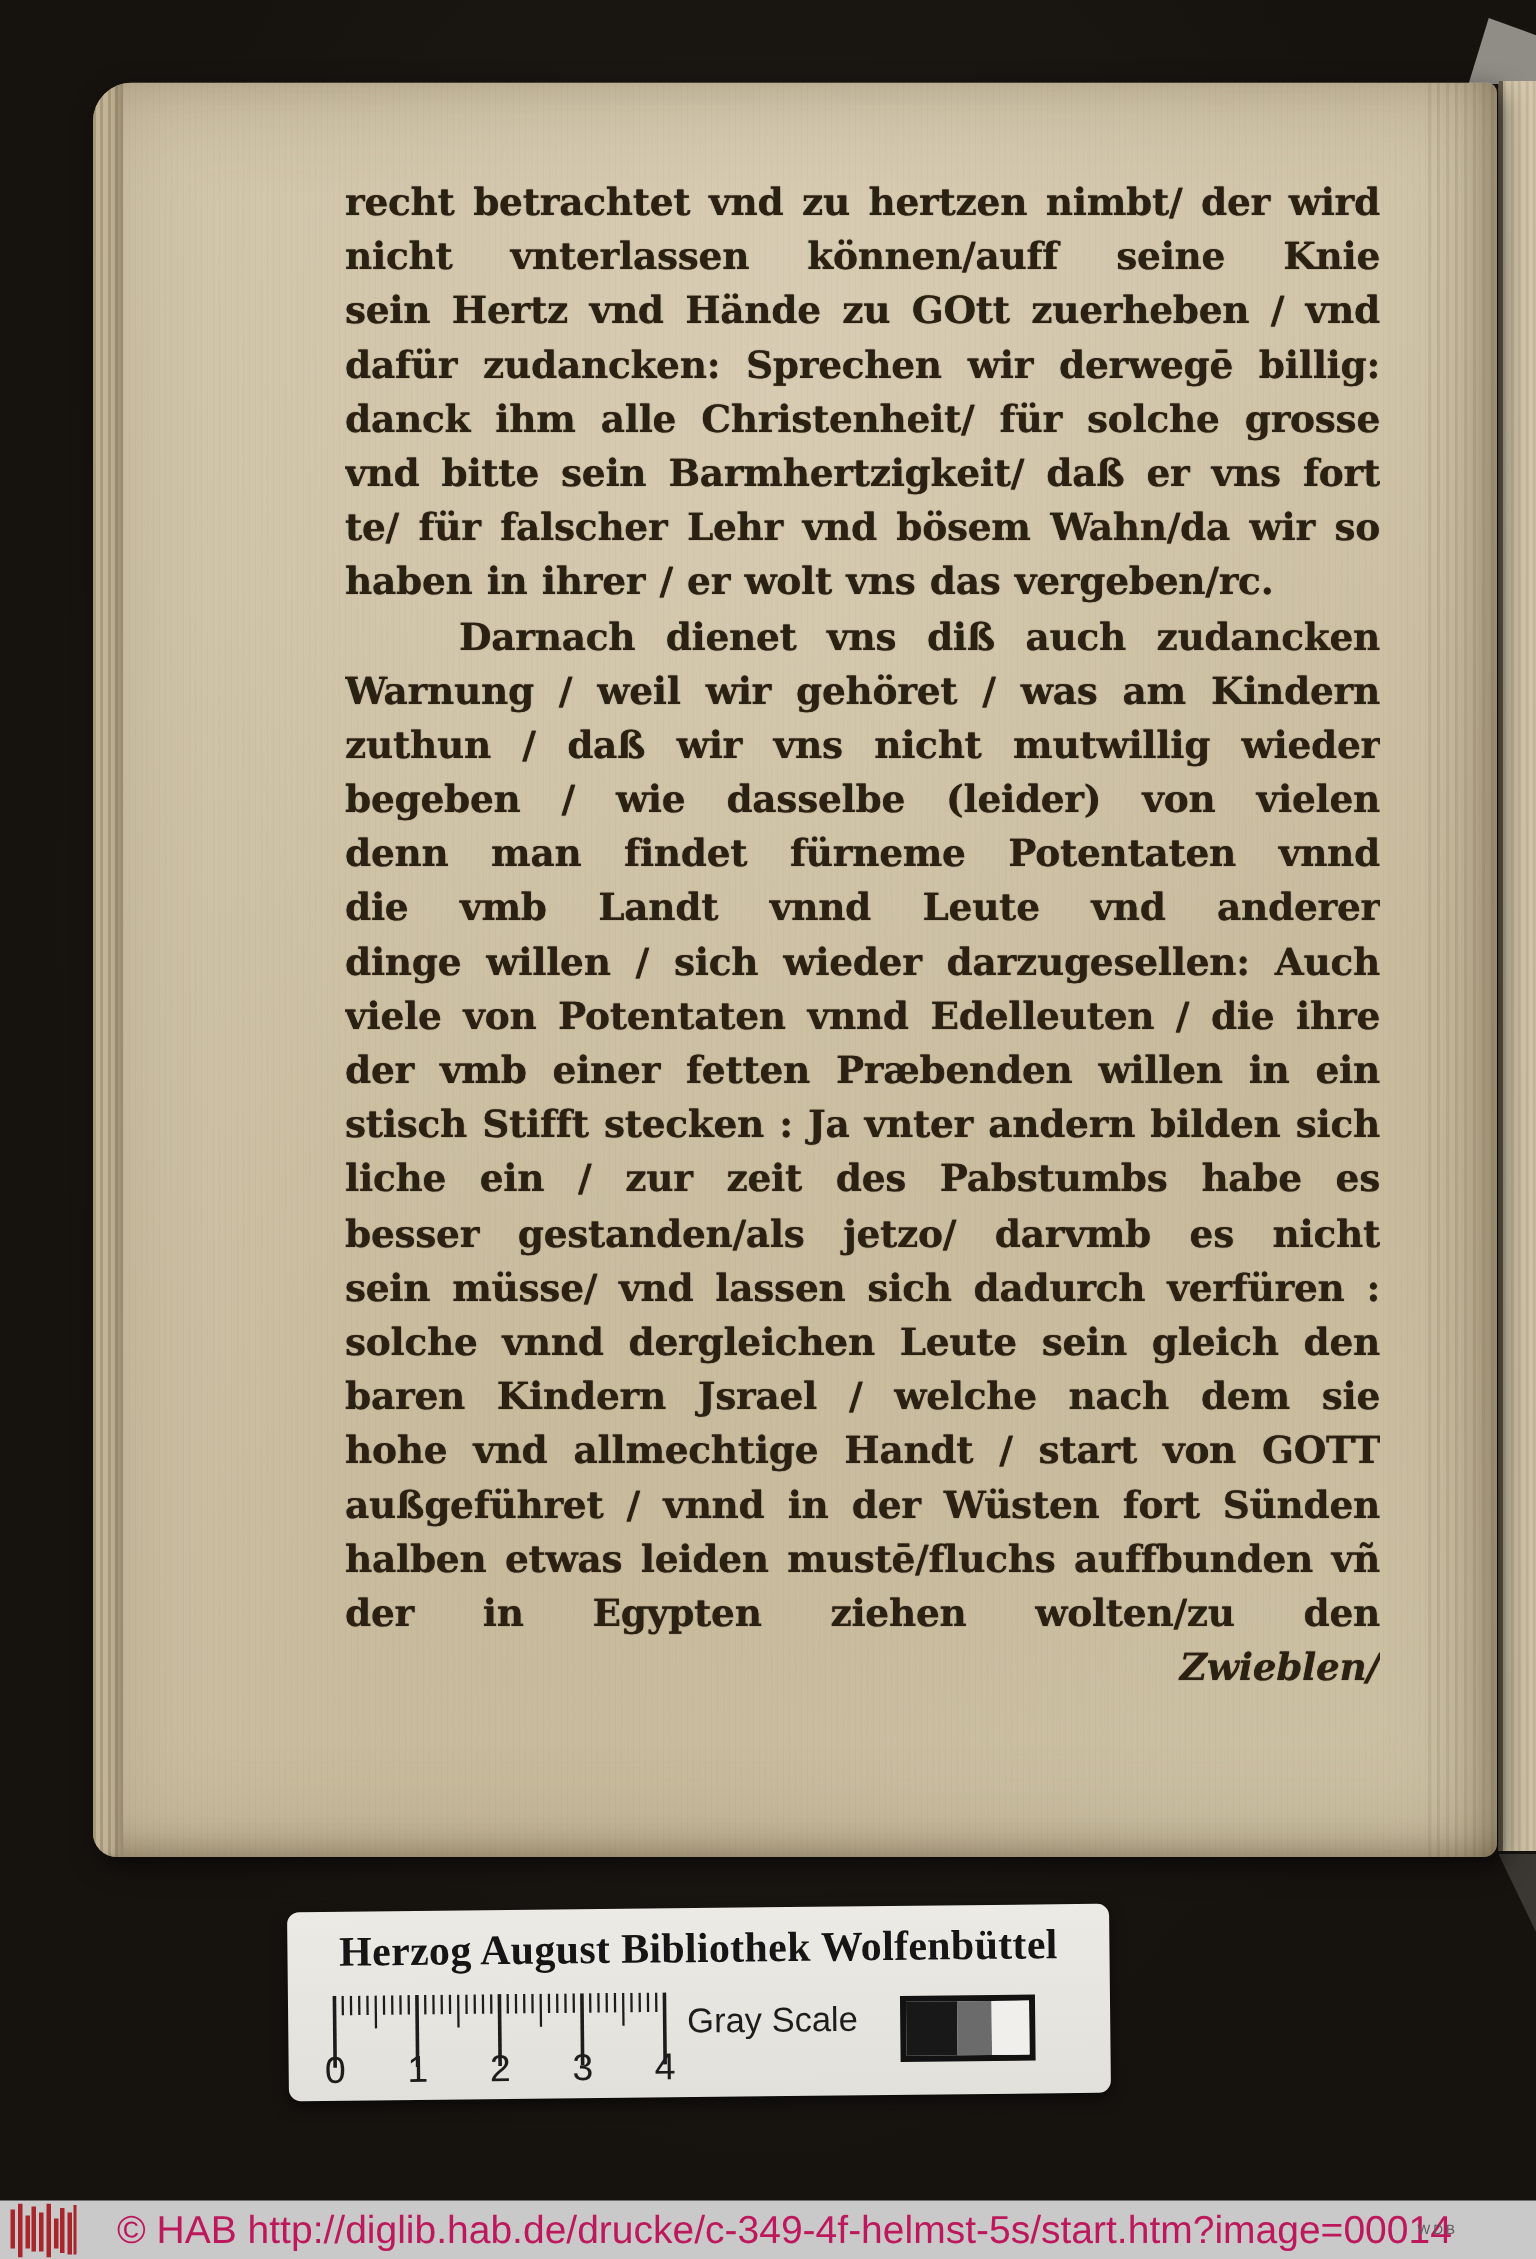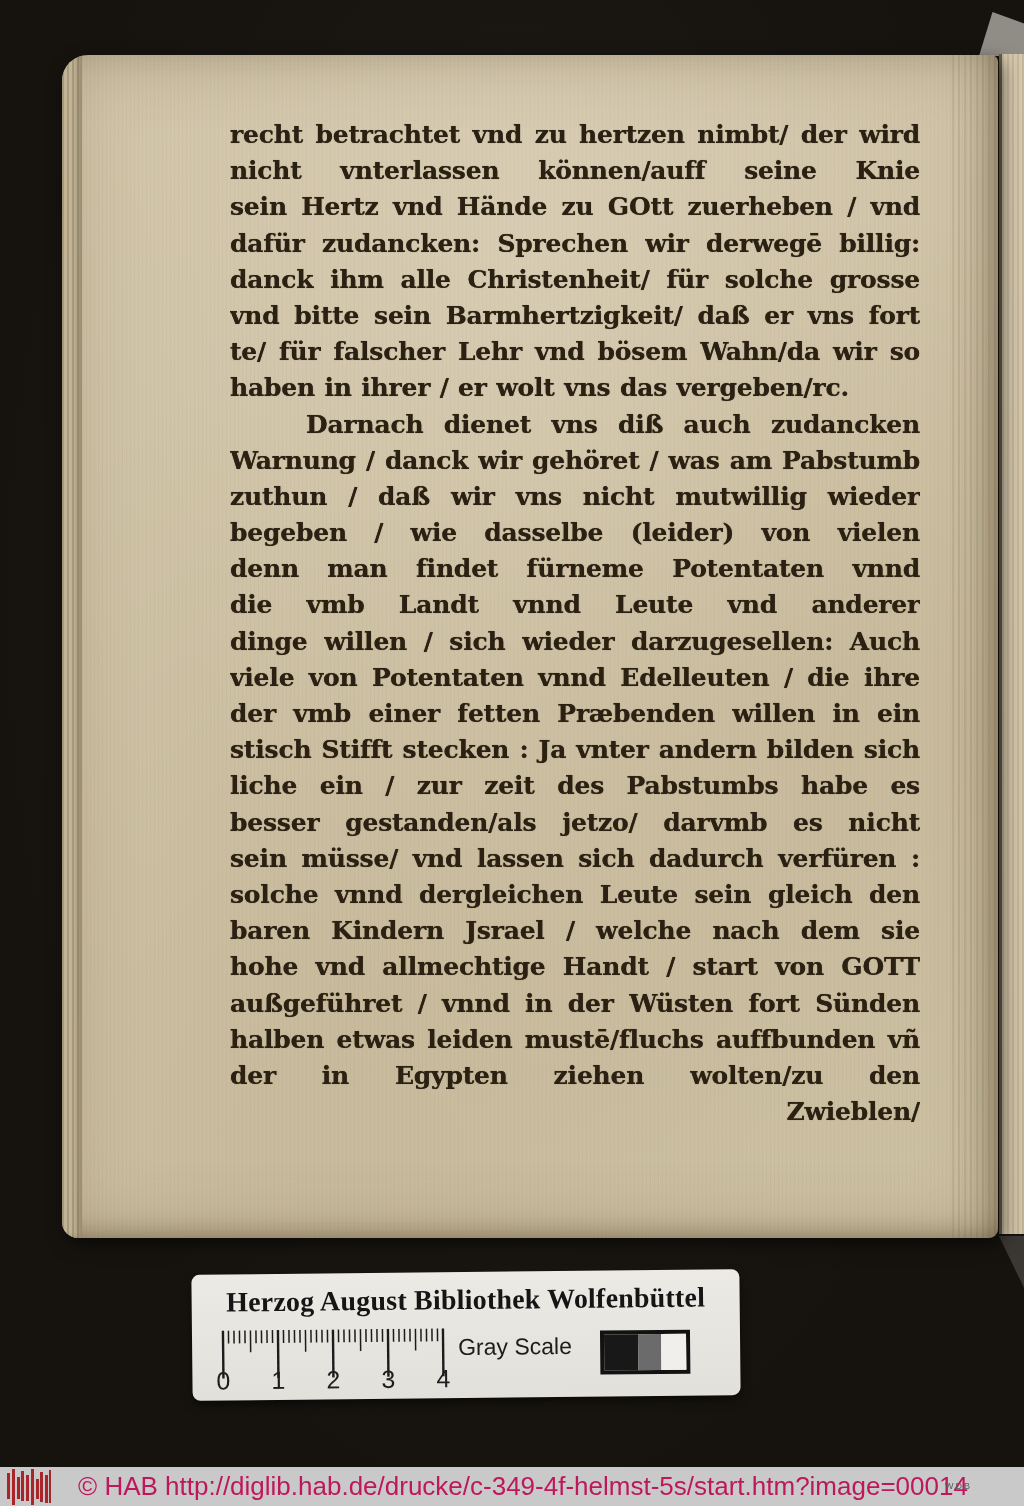--- a/index.html
+++ b/index.html
@@ -38,21 +38,21 @@
 
   
   .textblock{position:absolute;left:168px;top:62px;width:690px;color:#2b2113;
         font-family:"DejaVu Serif", serif;font-weight:700;font-size:25px;
         letter-spacing:-0.2px;word-spacing:1px;
         text-shadow:0 0 0.7px rgba(43,33,19,.85);}
   .ln{height:36.2px;line-height:36.2px;overflow:hidden;white-space:normal;
         text-align:justify;text-align-last:justify;}
   .ln.para-end{text-align-last:left;}
   .ln.indent{text-indent:76px;}
-  .ln.catchword{text-align-last:right;}
+  .ln.catchword{text-align-last:right;font-style:italic;}
 
   
   .label{position:absolute;left:192px;top:1272px;width:548px;height:126px;
         background:linear-gradient(#eceae5,#e2e0da);border-radius:8px;
         transform:rotate(-0.6deg);box-shadow:0 4px 10px rgba(0,0,0,.55);color:#151515;}
   .label-title{position:absolute;left:0;right:0;top:12px;text-align:center;
         font-family:"Liberation Serif", serif;font-weight:700;font-size:28px;letter-spacing:.2px;}
   .ruler{position:absolute;left:26px;top:56px;width:232px;height:50px;}
   .ruler-num{position:absolute;top:92px;width:30px;text-align:center;
         font-family:"Liberation Sans", sans-serif;font-size:25px;color:#1d1d1d;}
@@ -92,21 +92,21 @@
     <div class="textblock">
         <div class="ln">recht betrachtet vnd zu hertzen nimbt/ der wird traun</div>
         <div class="ln">nicht vnterlassen können/auff seine Knie zufallen/vnd</div>
         <div class="ln">sein Hertz vnd Hände zu GOtt zuerheben / vnd ihm</div>
         <div class="ln">dafür zudancken: Sprechen wir derwegē billig: Des</div>
         <div class="ln">danck ihm alle Christenheit/ für solche grosse Güte/</div>
         <div class="ln">vnd bitte sein Barmhertzigkeit/ daß er vns fort behü-</div>
         <div class="ln">te/ für falscher Lehr vnd bösem Wahn/da wir so lang</div>
         <div class="ln para-end">haben in ihrer / er wolt vns das vergeben/rc.</div>
         <div class="ln indent">Darnach dienet vns diß auch zudancken zur</div>
-        <div class="ln">Warnung / danck wir gehöret / was am Pabstumb</div>
+        <div class="ln">Warnung / weil wir gehöret / was am Kindern</div>
         <div class="ln">zuthun / daß wir vns nicht mutwillig wieder darzu</div>
         <div class="ln">begeben / wie dasselbe (leider) von vielen geschicht/</div>
         <div class="ln">denn man findet fürneme Potentaten vnnd Herrn/</div>
         <div class="ln">die vmb Landt vnnd Leute vnd anderer vergenglichen</div>
         <div class="ln">dinge willen / sich wieder darzugesellen: Auch gibts</div>
         <div class="ln">viele von Potentaten vnnd Edelleuten / die ihre Kin-</div>
         <div class="ln">der vmb einer fetten Præbenden willen in ein Papi-</div>
         <div class="ln">stisch Stifft stecken : Ja vnter andern bilden sich et-</div>
         <div class="ln">liche ein / zur zeit des Pabstumbs habe es gleichwol</div>
         <div class="ln">besser gestanden/als jetzo/ darvmb es nicht vnrecht</div>

